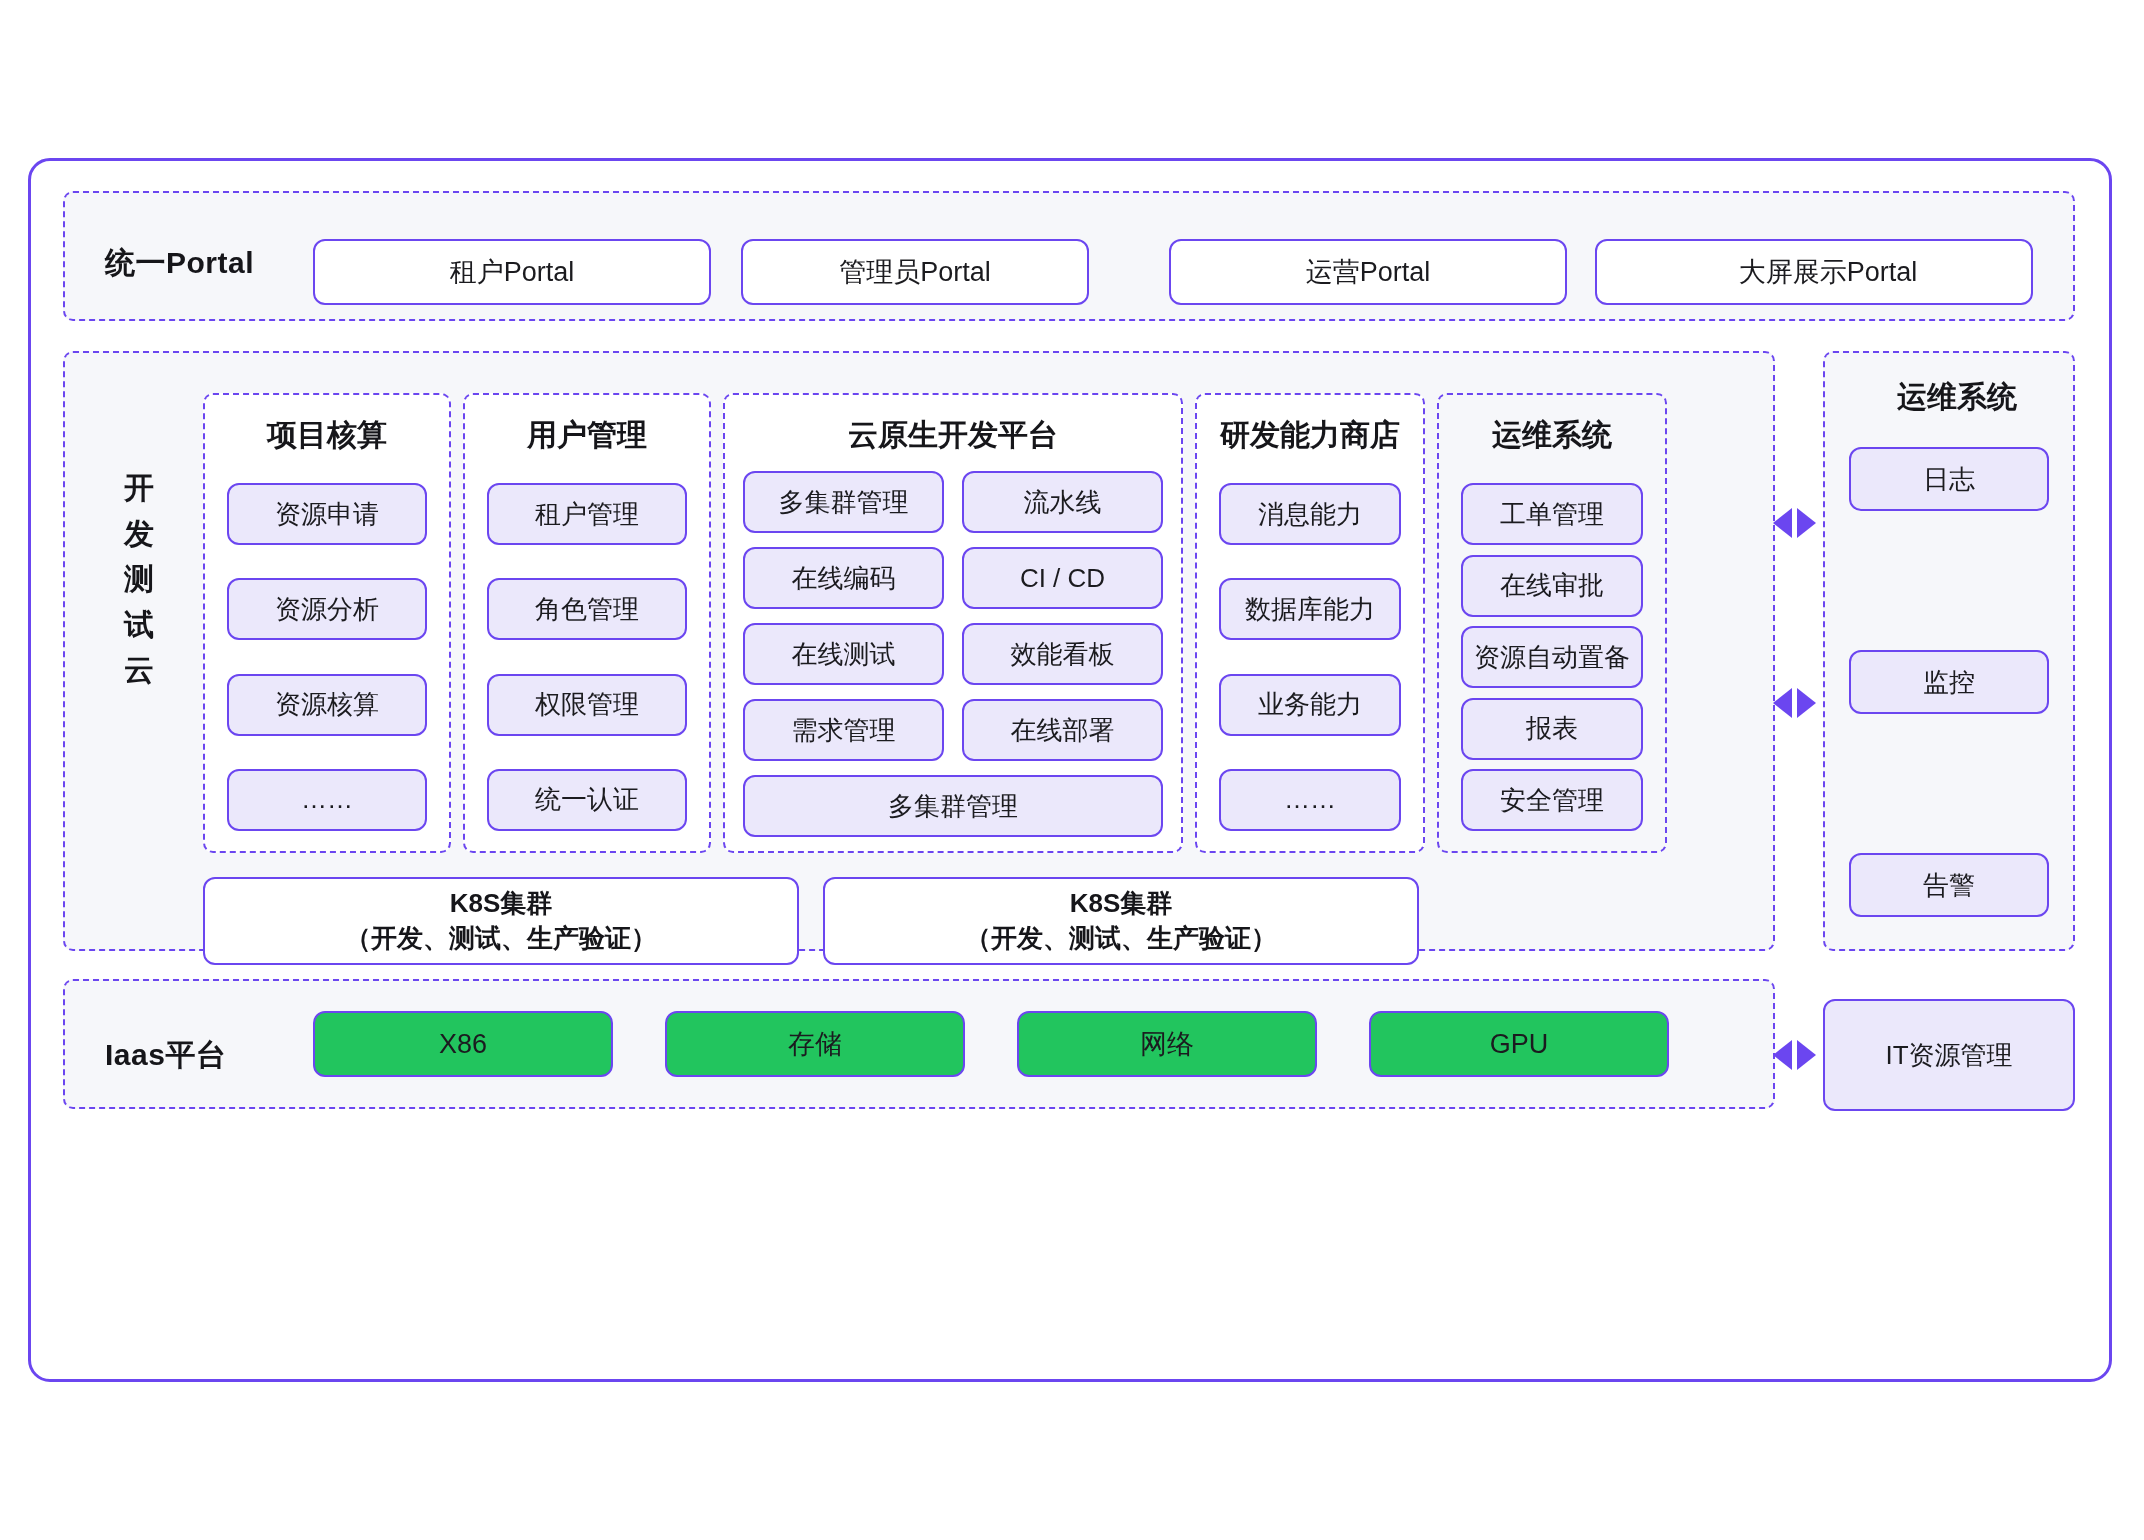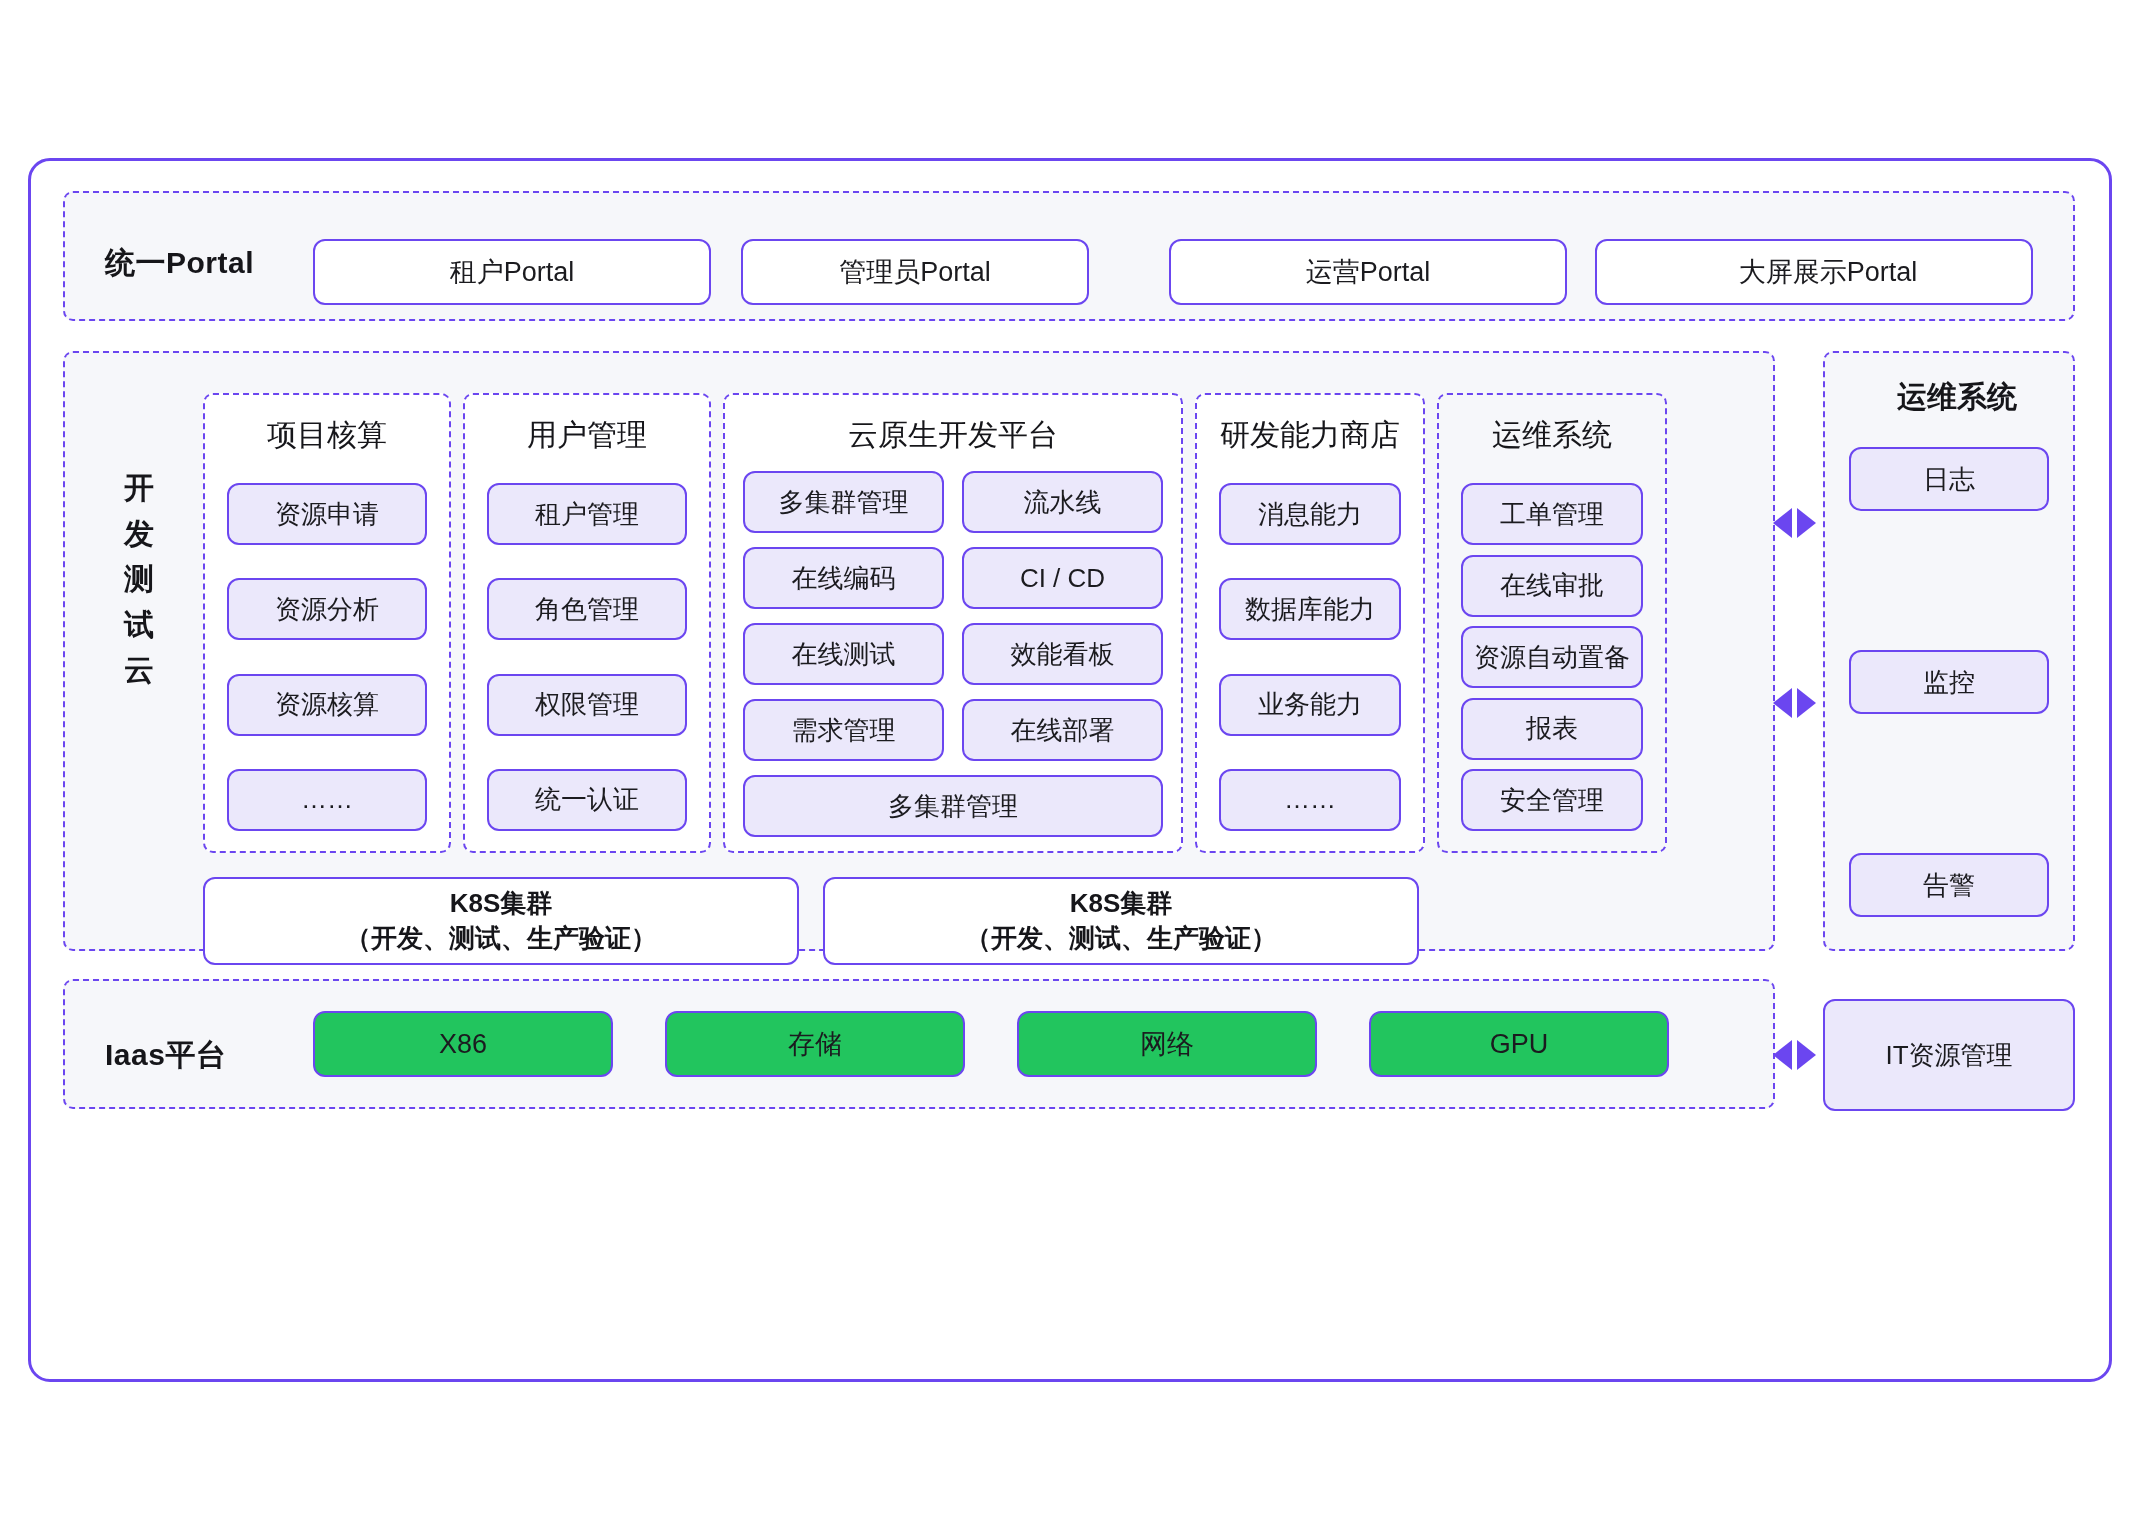--- a/index.html
+++ b/index.html
@@ -109,21 +109,21 @@
     background: #ffffff;
     box-sizing: border-box;
     padding: 0;
   }
   .column-title {
     position: absolute;
     top: 20px;
     left: 0;
     width: 100%;
     text-align: center;
-    font-weight: normal;
+    font-weight: bold;
     font-size: 30px;
     color: #16161a;
     white-space: nowrap;
   }
   .chip-stack {
     position: absolute;
     top: 76px;
     left: 0;
     width: 100%;
     height: 372px;

